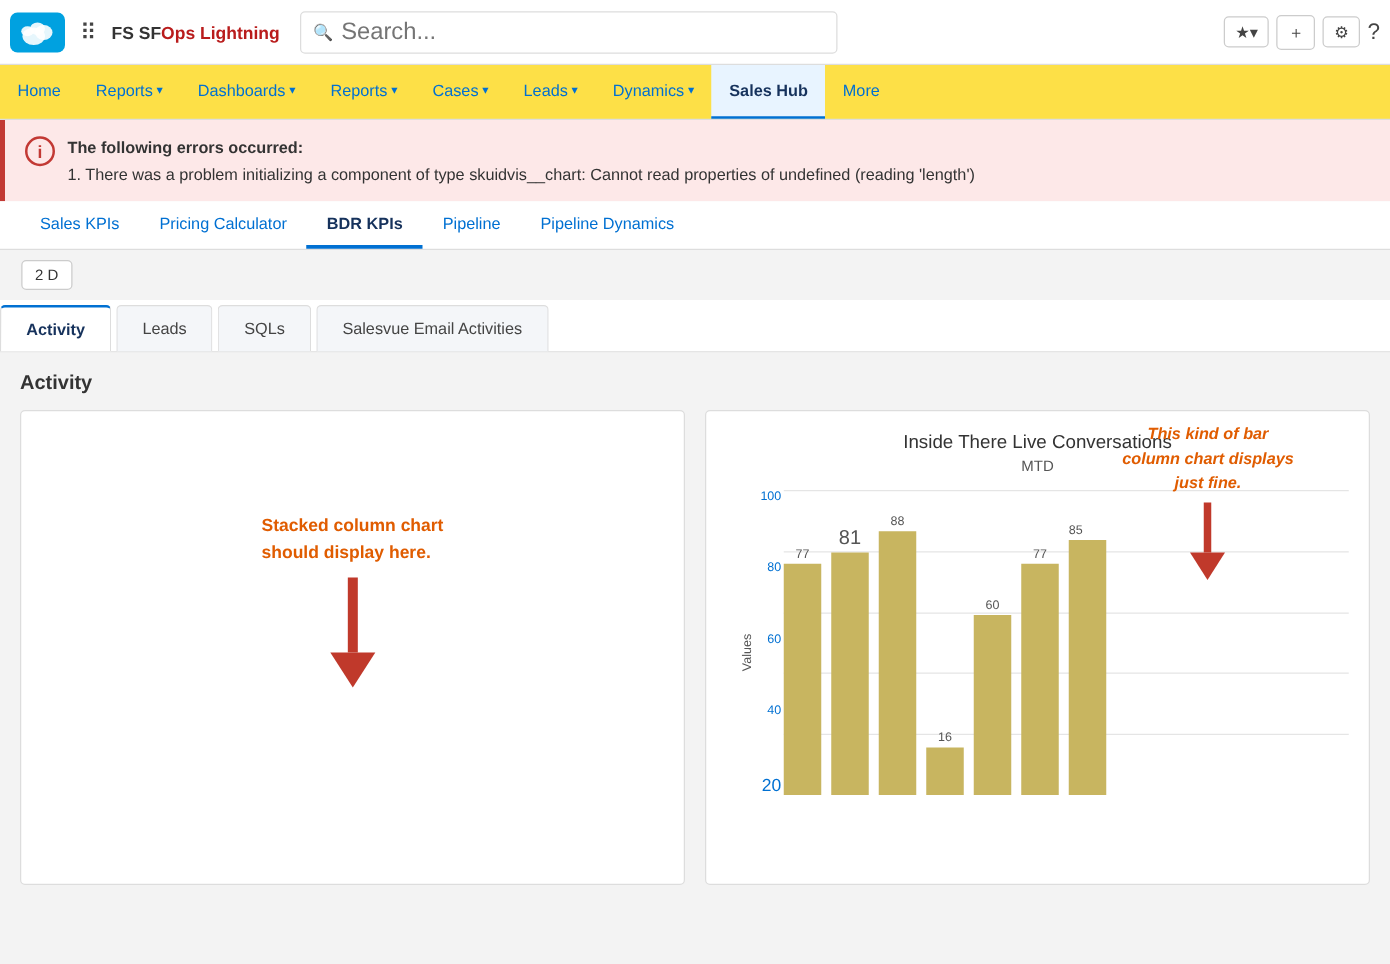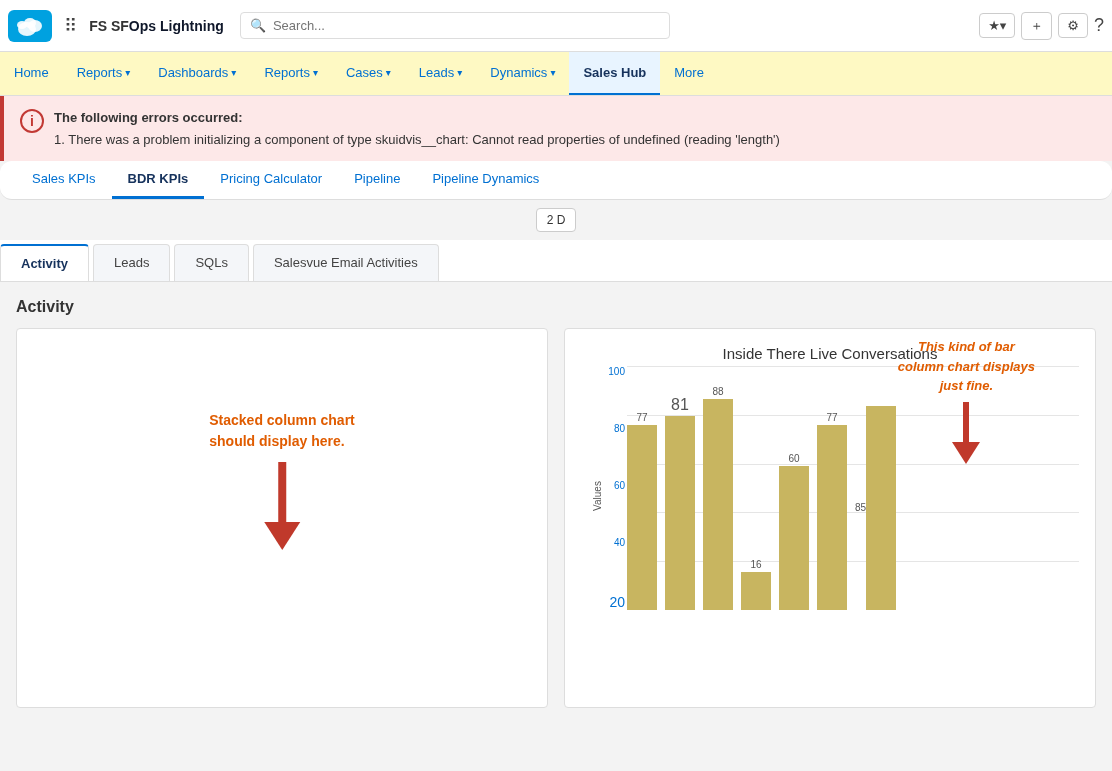--- a/index.html
+++ b/index.html
@@ -37,38 +37,38 @@
       padding: 4px;
       color: #444;
       font-size: 18px;
     }
     .app-name {
       font-size: 14px;
       font-weight: bold;
       color: #333;
       white-space: nowrap;
     }
-    .app-name span { color: #0f172a; }
+    .app-name span { color: #b91c1c; }
 
     .search-bar {
       flex: 1;
       max-width: 430px;
       margin: 0 16px;
       display: flex;
       align-items: center;
       border: 1px solid #ddd;
       border-radius: 4px;
       padding: 5px 10px;
       background: #fff;
     }
     .search-bar input {
       border: none;
       outline: none;
       flex: 1;
-      font-size: 13px;
+      font-size: 19px;
       color: #555;
     }
     .search-icon-svg { color: #888; margin-right: 6px; }
 
     .top-actions {
       display: flex;
       align-items: center;
       gap: 6px;
       margin-left: auto;
     }
@@ -87,21 +87,21 @@
       border: none;
       font-size: 18px;
       cursor: pointer;
       color: #444;
     }
 
     
     .primary-nav {
       display: flex;
       align-items: center;
-      background: #fef9c3;
+      background: #fde047;
       border-bottom: 1px solid #ddd;
       padding: 0;
       height: 44px;
       overflow: hidden;
     }
     .nav-item {
       display: flex;
       align-items: center;
       height: 44px;
       padding: 0 14px;
@@ -147,21 +147,20 @@
     .error-text strong { display: block; margin-bottom: 2px; }
 
     
     .page-tabs {
       display: flex;
       align-items: flex-end;
       background: #fff;
       border-bottom: 1px solid #ddd;
       padding: 0 16px;
       gap: 0;
-      border-radius: 12px;
     }
     .page-tab {
       padding: 10px 16px;
       cursor: pointer;
       font-size: 13px;
       color: #0070d2;
       border-bottom: 3px solid transparent;
       white-space: nowrap;
     }
     .page-tab.active {
@@ -172,22 +171,22 @@
 
     
     .content-area {
       background: #f3f3f3;
       padding: 0;
     }
 
     
     .sub-header {
       display: flex;
-      justify-content: center;
-      padding: 8px 3px;
+      justify-content: flex-start;
+      padding: 8px 17px;
       background: #f3f3f3;
     }
     .date-filter-btn {
       background: #fff;
       border: 1px solid #ccc;
       border-radius: 4px;
       padding: 4px 10px;
       cursor: pointer;
       font-size: 12px;
       color: #333;
@@ -333,25 +332,25 @@
   <div class="error-text">
     <strong>The following errors occurred:</strong>
     <span>1. There was a problem initializing a component of type skuidvis__chart: Cannot read properties of undefined (reading 'length')</span>
   </div>
 </div>
 
 <div class="page-tabs">
   <div class="page-tab">
     <span>Sales KPIs</span>
   </div>
+  <div class="page-tab">
+    <span>Pricing Calculator</span>
+  </div>
   <div class="page-tab active">
     <span>BDR KPIs</span>
-  </div>
-  <div class="page-tab">
-    <span>Pricing Calculator</span>
   </div>
   <div class="page-tab">
     <span>Pipeline</span>
   </div>
   <div class="page-tab">
     <span>Pipeline Dynamics</span>
   </div>
 </div>
 
 <div class="content-area">
@@ -399,20 +398,21 @@
           <div style="color:#e05c00; font-size:13px; font-weight:bold; line-height:1.5;font-style:italic;">
             This kind of bar<br>column chart displays<br>just fine.
           </div>
           <div style="display:flex; flex-direction:column; align-items:center; margin-top:6px;">
             <div style="width:6px; height:40px; background:#c0392b;"></div>
             <div style="width:0; height:0; border-left:14px solid transparent; border-right:14px solid transparent; border-top:22px solid #c0392b;"></div>
           </div>
         </div>
 
         <div class="chart-title">Inside There Live Conversations</div>
+        <div class="chart-subtitle">MTD</div>
 
         <div style="position:relative; height:260px; padding-left:48px; padding-bottom:16px;">
 
           <div style="position:absolute; left:2px; top:50%; transform:translateY(-50%) rotate(-90deg); font-size:10px; color:#555; white-space:nowrap;">Values</div>
 
           <div style="position:absolute; left:16px; top:0; bottom:16px; width:28px; display:flex; flex-direction:column; justify-content:space-between; align-items:flex-end;">
             <span style="font-size:10px; color:#0070d2;">100</span>
             <span style="font-size:10px; color:#0070d2;">80</span>
             <span style="font-size:10px; color:#0070d2;">60</span>
             <span style="font-size:10px; color:#0070d2;">40</span>
@@ -452,21 +452,21 @@
             <div style="display:flex; flex-direction:column; align-items:center; z-index:1;">
               <span style="font-size:10px; color:#555; margin-bottom:2px;">60</span>
               <div style="background:#c8b560; width:30px; height:144px;"></div>
             </div>
 
             <div style="display:flex; flex-direction:column; align-items:center; z-index:1;">
               <span style="font-size:10px; color:#555; margin-bottom:2px;">77</span>
               <div style="background:#c8b560; width:30px; height:185px;"></div>
             </div>
 
-            <div style="display:flex; flex-direction:row; align-items:center; z-index:1;">
+            <div style="display:flex; flex-direction:column; z-index:1;">
               <span style="font-size:10px; color:#555; margin-bottom:2px;">85</span>
               <div style="background:#c8b560; width:30px; height:204px;"></div>
             </div>
           </div>
         </div>
       </div>
 
     </div>
   </div>
 </div>

